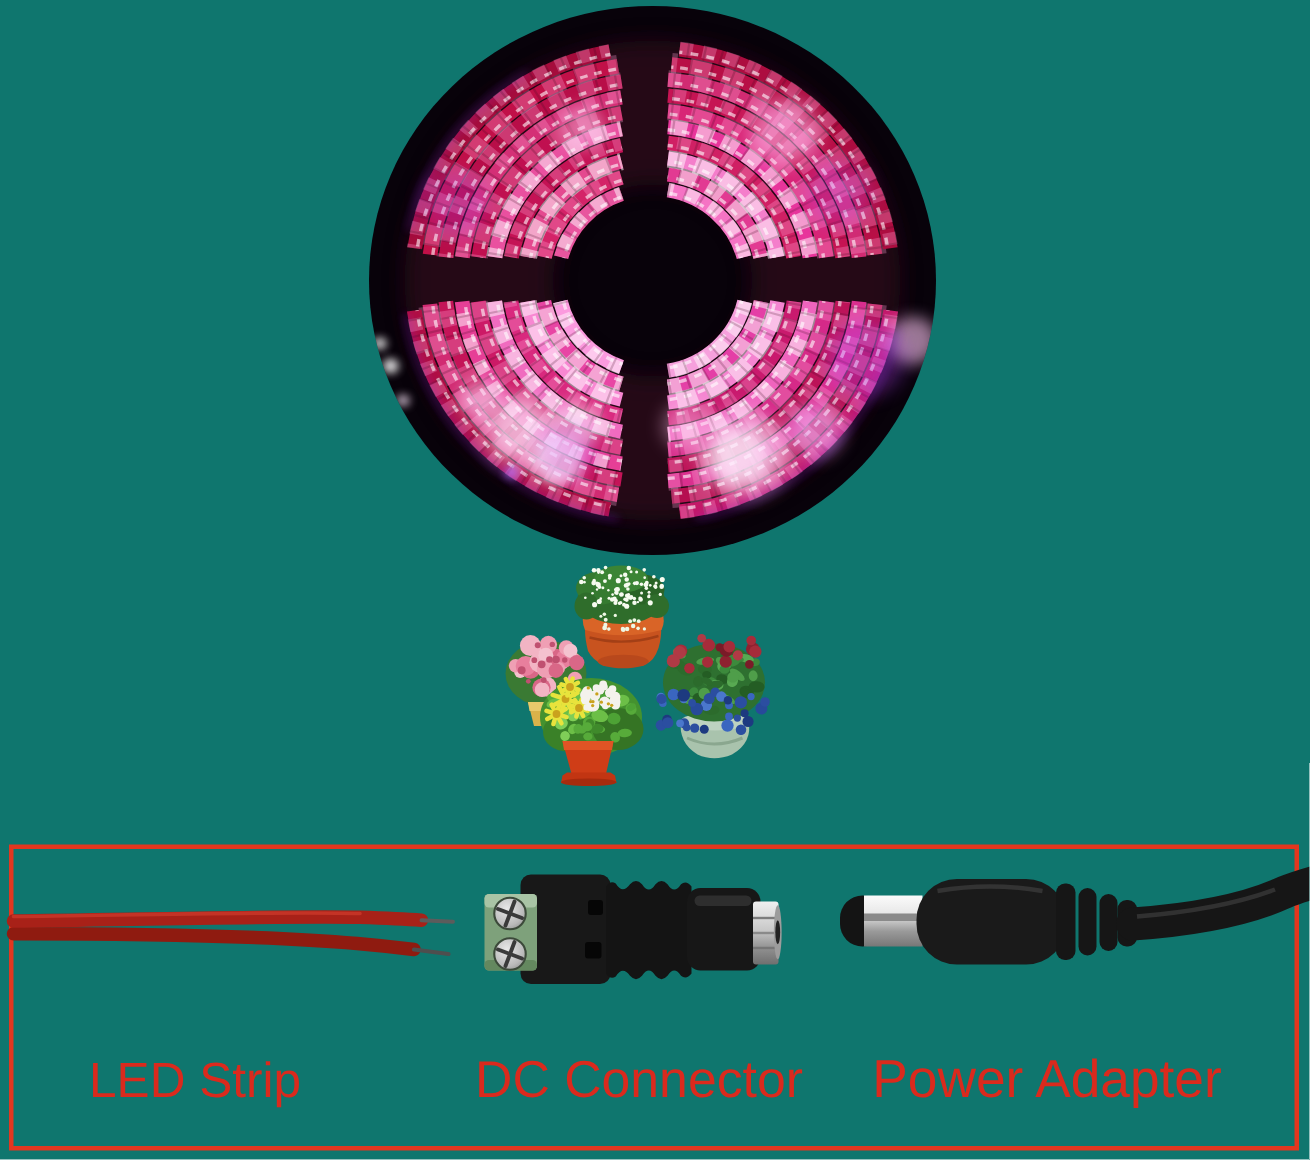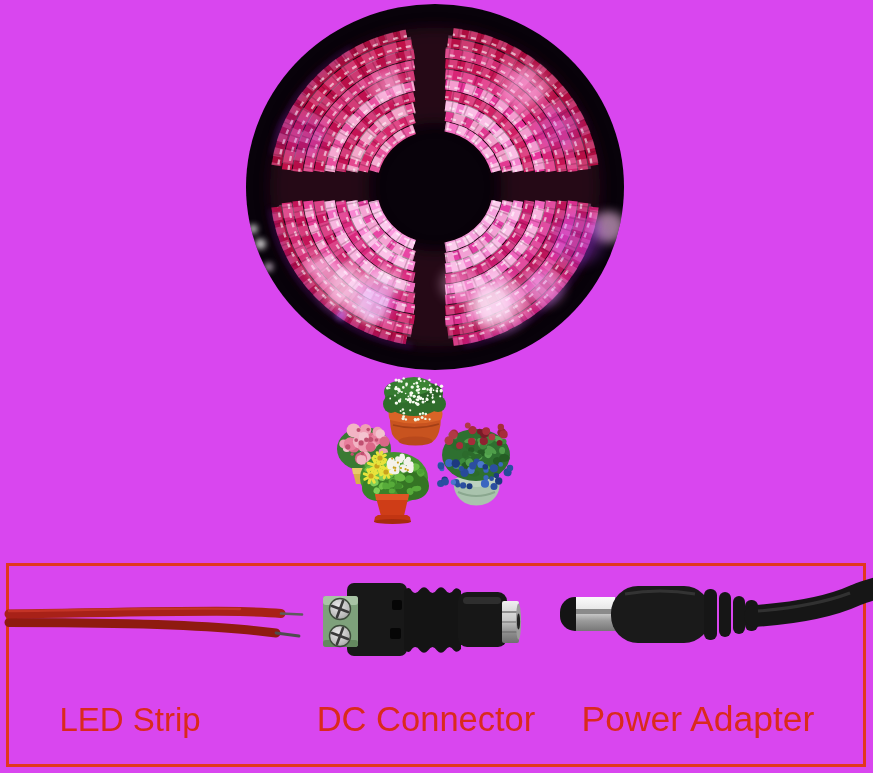--- a/index.html
+++ b/index.html
@@ -1,15 +1,15 @@
 <!DOCTYPE html>
 <html><head><meta charset="utf-8">
 <style>
 html,body{margin:0;padding:0;background:#fff;}
-#wrap{position:relative;width:873px;height:773px;background:#d946ef;overflow:hidden;font-family:"Liberation Sans",sans-serif;}
+#wrap{position:relative;width:873px;height:773px;background:#0f766e;overflow:hidden;font-family:"Liberation Sans",sans-serif;}
 </style></head>
 <body>
 <div id="wrap">
 <svg width="873" height="773" viewBox="0 0 873 773">
 <defs>
  <filter id="b6" x="-120%" y="-120%" width="340%" height="340%">
           <feGaussianBlur stdDeviation="3"></feGaussianBlur>
         </filter>
  <filter id="b8" x="-120%" y="-120%" width="340%" height="340%">
           <feGaussianBlur stdDeviation="4"></feGaussianBlur>

